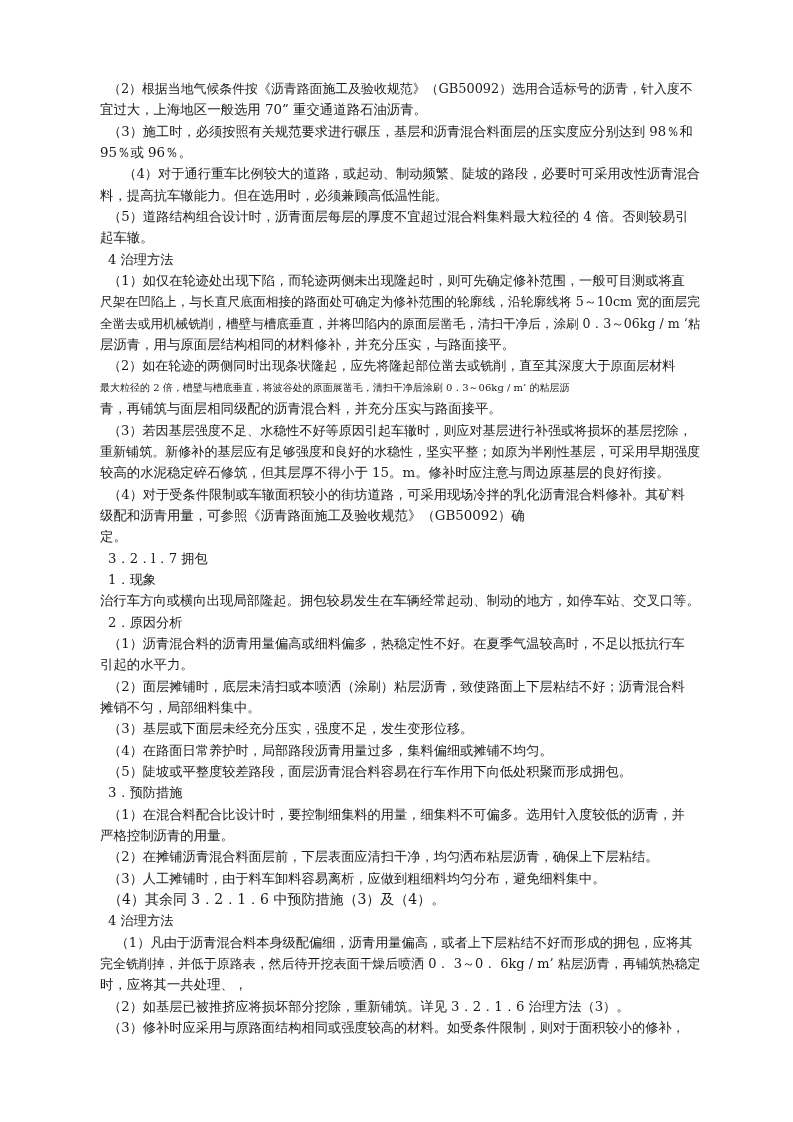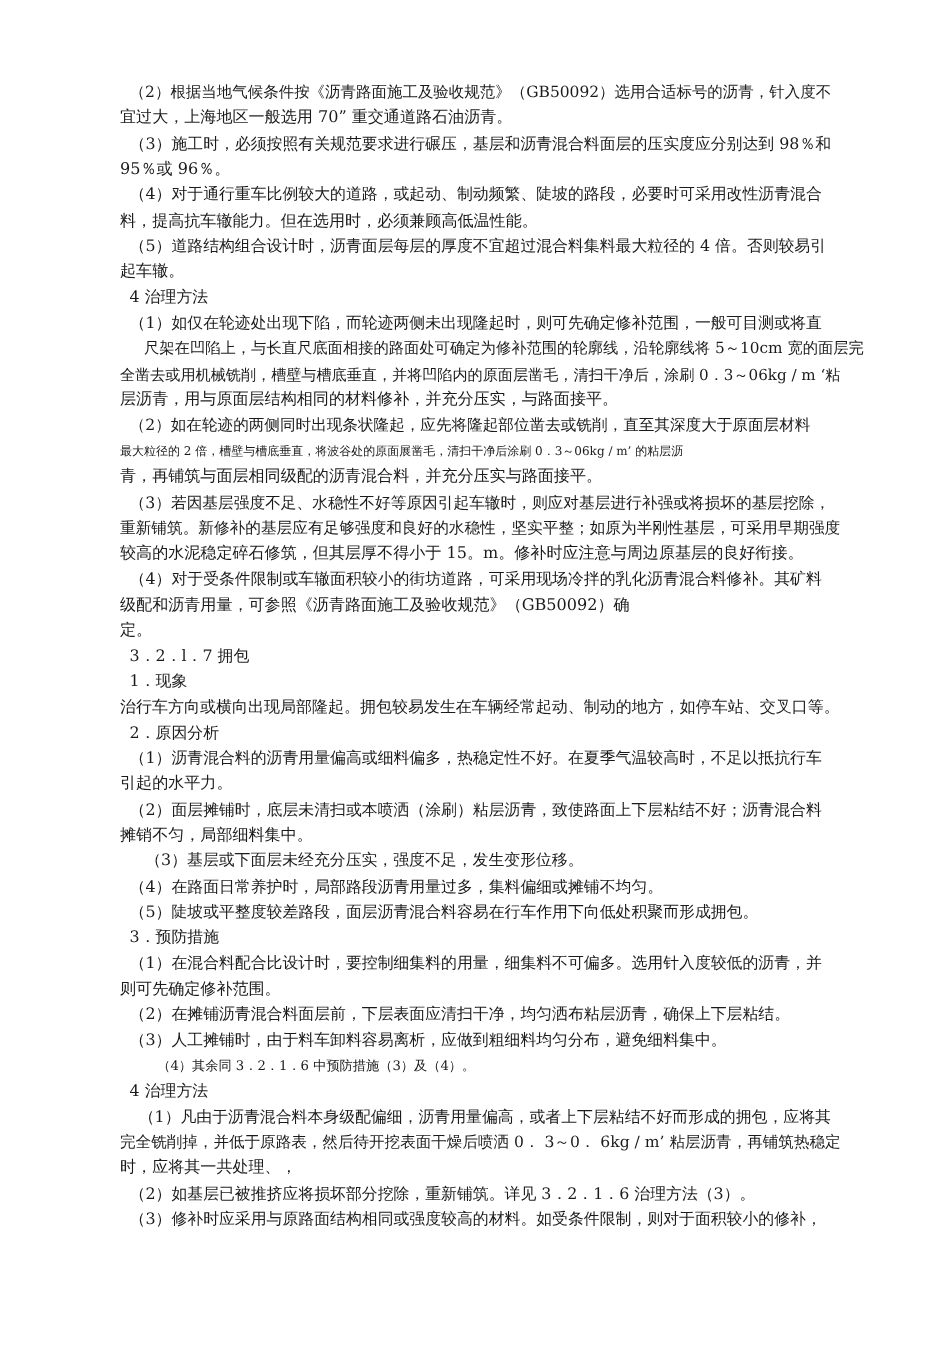--- a/index.html
+++ b/index.html
@@ -2,70 +2,70 @@
 <html><head>
 <meta charset="utf-8">
 <style>
   html, body { margin: 0; padding: 0; background: #ffffff; }
   body {
     width: 793px; height: 1122px; position: relative; overflow: hidden;
     font-family: "DejaVu Serif", "Liberation Serif", serif;
     color: #1a1a1a;
   }
   .page {
-    position: absolute; left: 100px; top: 67px; width: 600px;
+    position: absolute; left: 100px; top: 78px; width: 600px;
   }
   .line {
     font-size: 13.4px; line-height: 21.35px; height: 21.35px;
     white-space: nowrap; overflow: visible;
   }
   .line.indent { padding-left: 8px; }
 </style>
 </head>
 <body>
 
 <div class="page" id="page">
     <div class="line indent" style="transform-origin: left top; letter-spacing: 0px; font-size: 12.9px;">（2）根据当地气候条件按《沥青路面施工及验收规范》（GB50092）选用合适标号的沥青，针入度不</div>
     <div class="line">宜过大，上海地区一般选用 70” 重交通道路石油沥青。</div>
     <div class="line indent" style="transform-origin: left top; letter-spacing: 0px; font-size: 13.22px;">（3）施工时，必须按照有关规范要求进行碾压，基层和沥青混合料面层的压实度应分别达到 98％和</div>
     <div class="line">95％或 96％。</div>
-    <div class="line indent" style="transform-origin: left top; letter-spacing: 0px; font-size: 13.22px;">（4）对于通行重车比例较大的道路，或起动、制动频繁、陡坡的路段，必要时可采用改性沥青混合</div>
+    <div class="line indent" style="transform-origin: left top; letter-spacing: 0px; font-size: 13.22px; text-align: right;">（4）对于通行重车比例较大的道路，或起动、制动频繁、陡坡的路段，必要时可采用改性沥青混合</div>
     <div class="line">料，提高抗车辙能力。但在选用时，必须兼顾高低温性能。</div>
     <div class="line indent" style="transform-origin: left top; letter-spacing: 0px; font-size: 13.22px;">（5）道路结构组合设计时，沥青面层每层的厚度不宜超过混合料集料最大粒径的 4 倍。否则较易引</div>
     <div class="line">起车辙。</div>
     <div class="line indent" style="transform-origin: left top; letter-spacing: 0px; font-size: 13.22px;">4 治理方法</div>
     <div class="line indent" style="transform-origin: left top; letter-spacing: 0px; font-size: 13.22px;">（1）如仅在轮迹处出现下陷，而轮迹两侧未出现隆起时，则可先确定修补范围，一般可目测或将直</div>
-    <div class="line" style="transform-origin: left top; letter-spacing: 0px; font-size: 12.76px; margin-left: 20px;">尺架在凹陷上，与长直尺底面相接的路面处可确定为修补范围的轮廓线，沿轮廓线将 5～10cm 宽的面层完</div>
+    <div class="line" style="transform-origin: left top; letter-spacing: 0px; font-size: 12.76px;">尺架在凹陷上，与长直尺底面相接的路面处可确定为修补范围的轮廓线，沿轮廓线将 5～10cm 宽的面层完</div>
     <div class="line" style="transform-origin: left top; letter-spacing: 0px; font-size: 12.6px;">全凿去或用机械铣削，槽壁与槽底垂直，并将凹陷内的原面层凿毛，清扫干净后，涂刷 0．3～06kg / m ‘粘</div>
     <div class="line">层沥青，用与原面层结构相同的材料修补，并充分压实，与路面接平。</div>
     <div class="line indent" style="transform-origin: left top; letter-spacing: 0px; font-size: 13px;">（2）如在轮迹的两侧同时出现条状隆起，应先将隆起部位凿去或铣削，直至其深度大于原面层材料</div>
     <div class="line" style="transform-origin: left top; letter-spacing: 0px; font-size: 10px;">最大粒径的 2 倍，槽壁与槽底垂直，将波谷处的原面展凿毛，清扫干净后涂刷 0．3～06kg / m’ 的粘层沥</div>
     <div class="line">青，再铺筑与面层相同级配的沥青混合料，并充分压实与路面接平。</div>
     <div class="line indent" style="transform-origin: left top; letter-spacing: 0px; font-size: 13.09px;">（3）若因基层强度不足、水稳性不好等原因引起车辙时，则应对基层进行补强或将损坏的基层挖除，</div>
     <div class="line" style="transform-origin: left top; letter-spacing: 0px; font-size: 13.05px;">重新铺筑。新修补的基层应有足够强度和良好的水稳性，坚实平整；如原为半刚性基层，可采用早期强度</div>
     <div class="line">较高的水泥稳定碎石修筑，但其层厚不得小于 15。m。修补时应注意与周边原基层的良好衔接。</div>
     <div class="line indent" style="transform-origin: left top; letter-spacing: 0px; font-size: 13.22px;">（4）对于受条件限制或车辙面积较小的街坊道路，可采用现场冷拌的乳化沥青混合料修补。其矿料</div>
     <div class="line">级配和沥青用量，可参照《沥青路面施工及验收规范》（GB50092）确</div>
     <div class="line">定。</div>
     <div class="line indent" style="transform-origin: left top; letter-spacing: 0px; font-size: 13.22px;">3．2．l．7  拥包</div>
     <div class="line indent" style="transform-origin: left top; letter-spacing: 0px; font-size: 13.22px;">1．现象</div>
     <div class="line" style="transform-origin: left top; letter-spacing: 0px; font-size: 13.33px;">治行车方向或横向出现局部隆起。拥包较易发生在车辆经常起动、制动的地方，如停车站、交叉口等。</div>
     <div class="line indent" style="transform-origin: left top; letter-spacing: 0px; font-size: 13.22px;">2．原因分析</div>
     <div class="line indent" style="transform-origin: left top; letter-spacing: 0px; font-size: 13.22px;">（1）沥青混合料的沥青用量偏高或细料偏多，热稳定性不好。在夏季气温较高时，不足以抵抗行车</div>
     <div class="line">引起的水平力。</div>
     <div class="line indent" style="transform-origin: left top; letter-spacing: 0px; font-size: 13.22px;">（2）面层摊铺时，底层未清扫或本喷洒（涂刷）粘层沥青，致使路面上下层粘结不好；沥青混合料</div>
     <div class="line">摊销不匀，局部细料集中。</div>
-    <div class="line indent" style="transform-origin: left top; letter-spacing: 0px; font-size: 13.22px; margin-left: 13px;">（3）基层或下面层未经充分压实，强度不足，发生变形位移。</div>
+    <div class="line indent" style="transform-origin: left top; letter-spacing: 0px; font-size: 13.22px;">（3）基层或下面层未经充分压实，强度不足，发生变形位移。</div>
     <div class="line indent" style="transform-origin: left top; letter-spacing: 0px; font-size: 13.22px;">（4）在路面日常养护时，局部路段沥青用量过多，集料偏细或摊铺不均匀。</div>
     <div class="line indent" style="transform-origin: left top; letter-spacing: 0px; font-size: 13.22px;">（5）陡坡或平整度较差路段，面层沥青混合料容易在行车作用下向低处积聚而形成拥包。</div>
     <div class="line indent" style="transform-origin: left top; letter-spacing: 0px; font-size: 13.22px;">3．预防措施</div>
     <div class="line indent" style="transform-origin: left top; letter-spacing: 0px; font-size: 13.22px;">（1）在混合料配合比设计时，要控制细集料的用量，细集料不可偏多。选用针入度较低的沥青，并</div>
-    <div class="line">则可先确定修补范围。</div>
+    <div class="line">严格控制沥青的用量。</div>
     <div class="line indent" style="transform-origin: left top; letter-spacing: 0px; font-size: 13.22px;">（2）在摊铺沥青混合料面层前，下层表面应清扫干净，均匀洒布粘层沥青，确保上下层粘结。</div>
     <div class="line indent" style="transform-origin: left top; letter-spacing: 0px; font-size: 13.22px;">（3）人工摊铺时，由于料车卸料容易离析，应做到粗细料均匀分布，避免细料集中。</div>
-    <div class="line indent" style="transform-origin: left top; letter-spacing: 0px; font-size: 11px; margin-left: 23px;">（4）其余同 3．2．1．6 中预防措施（3）及（4）。</div>
+    <div class="line indent" style="transform-origin: left top; letter-spacing: 0px; font-size: 14px;">（4）其余同 3．2．1．6 中预防措施（3）及（4）。</div>
     <div class="line indent" style="transform-origin: left top; letter-spacing: 0px; font-size: 13.22px;">4 治理方法</div>
     <div class="line indent" style="transform-origin: left top; letter-spacing: 0px; font-size: 13.22px; text-align: center;">（1）凡由于沥青混合料本身级配偏细，沥青用量偏高，或者上下层粘结不好而形成的拥包，应将其</div>
     <div class="line" style="transform-origin: left top; letter-spacing: 0px; font-size: 12.97px;">完全铣削掉，并低于原路表，然后待开挖表面干燥后喷洒  0．  3～0．  6kg / m’ 粘层沥青，再铺筑热稳定</div>
     <div class="line">时，应将其一共处理、，</div>
     <div class="line indent" style="transform-origin: left top; letter-spacing: 0px; font-size: 13.22px;">（2）如基层已被推挤应将损坏部分挖除，重新铺筑。详见 3．2．1．6 治理方法（3）。</div>
     <div class="line indent" style="transform-origin: left top; letter-spacing: 0px; font-size: 13.22px;">（3）修补时应采用与原路面结构相同或强度较高的材料。如受条件限制，则对于面积较小的修补，</div>
   </div>
 
 </body></html>

